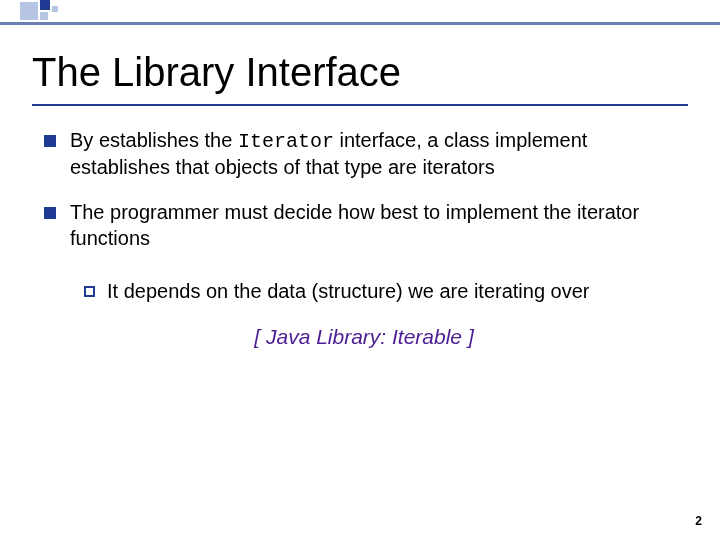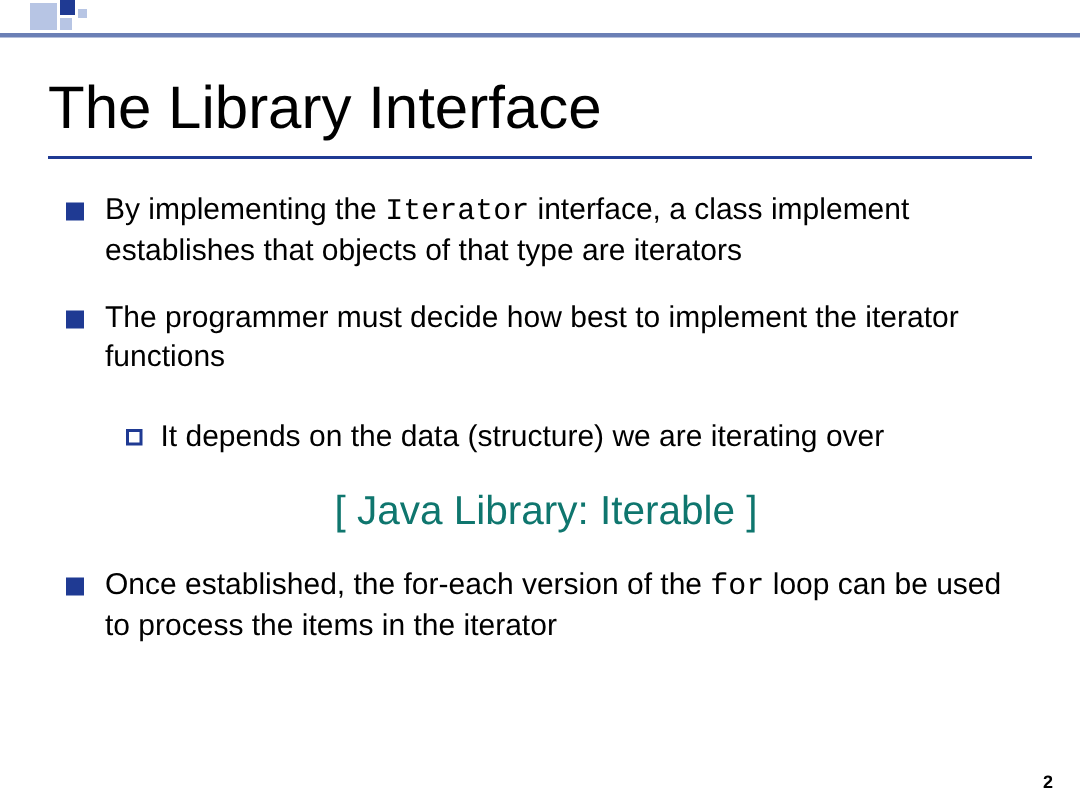--- a/index.html
+++ b/index.html
@@ -80,23 +80,24 @@
     border: 2px solid #1f3a93;
     box-sizing: border-box;
     flex: 0 0 11px;
     margin-top: 7px;
     margin-right: 12px;
   }
   .l2 .txt { flex: 1; }
   .mono { font-family: "Courier New", Courier, monospace; }
   .link-line {
     text-align: center;
-    color: #0f766e;
-    font-size: 27px;
+    color: #4c1d95;
+    font-size: 21px;
     margin: 20px 0 22px 0;
+    font-style: italic;
   }
   .page-num {
     position: absolute;
     right: 18px;
     bottom: 12px;
     font-size: 12px;
     font-weight: bold;
   }
 </style>
 </head>
@@ -111,38 +112,32 @@
 </div>
 
 <div class="title">The Library Interface</div>
 <div class="underline"></div>
 
 <div class="content">
 
   <div class="l1">
     <div class="bullet"></div>
     <div class="txt">
-      <span>By implementing the </span><span class="mono">Iterator</span><span> interface, a class implement establishes that objects of that type are iterators</span>
+      <span>By establishes the </span><span class="mono">Iterator</span><span> interface, a class implement establishes that objects of that type are iterators</span>
     </div>
   </div>
 
   <div class="l1">
     <div class="bullet"></div>
     <div class="txt">The programmer must decide how best to implement the iterator functions</div>
   </div>
 
   <div class="l2">
     <div class="bullet"></div>
     <div class="txt">It depends on the data (structure) we are iterating over</div>
   </div>
 
   <div class="link-line">[ Java Library: Iterable ]</div>
 
-  <div class="l1" style="margin-bottom:0;">
-    <div class="bullet"></div>
-    <div class="txt">
-      <span>Once established, the for-each version of the </span><span class="mono">for</span><span> loop can be used to process the items in the iterator</span>
-    </div>
-  </div>
 
 </div>
 
 <div class="page-num">2</div>
 
 </body></html>

